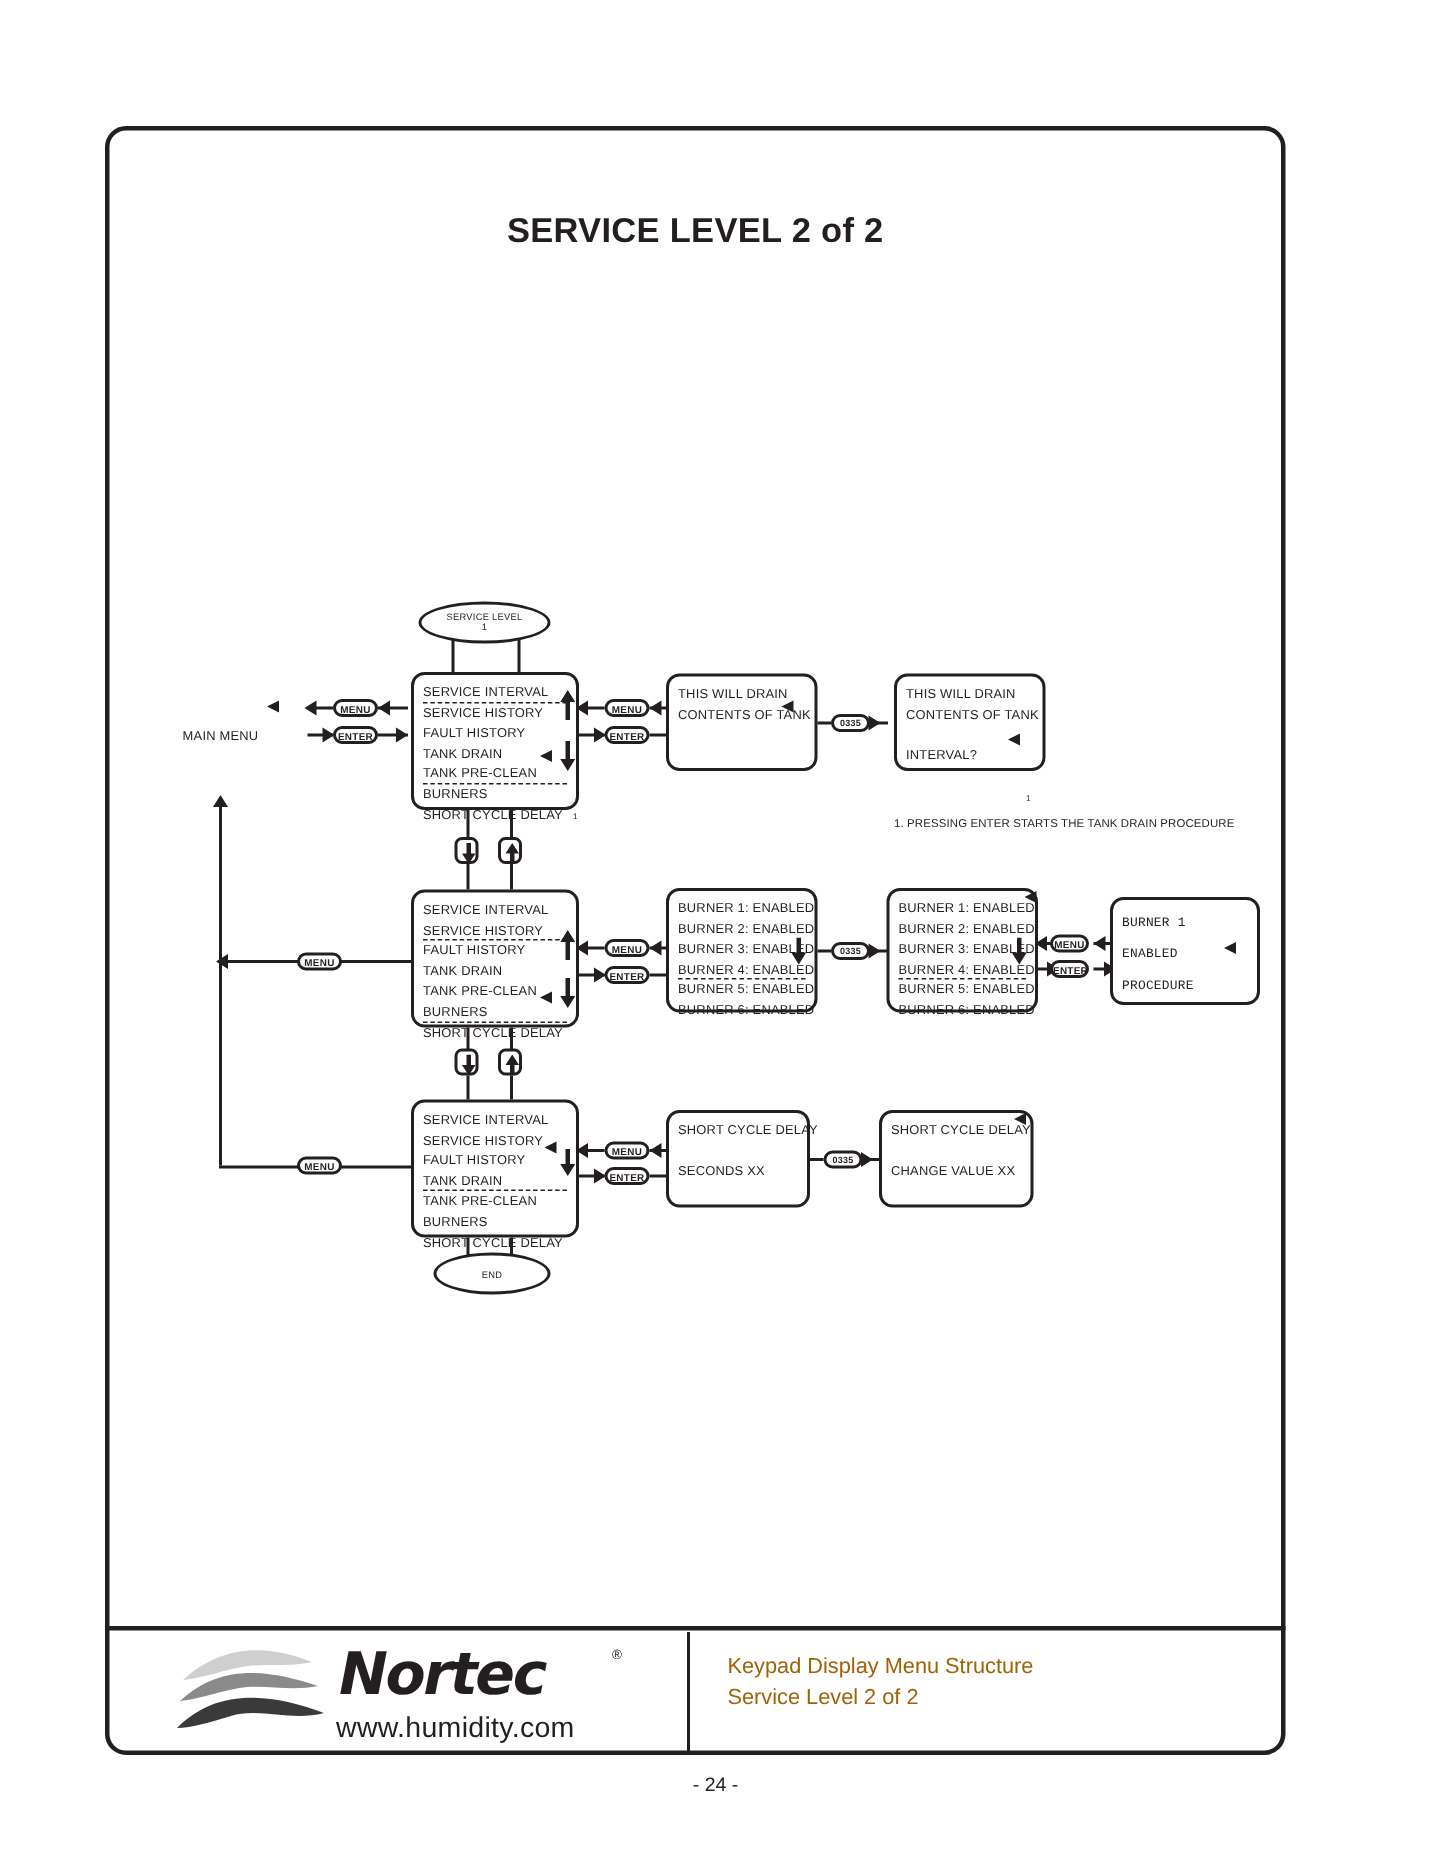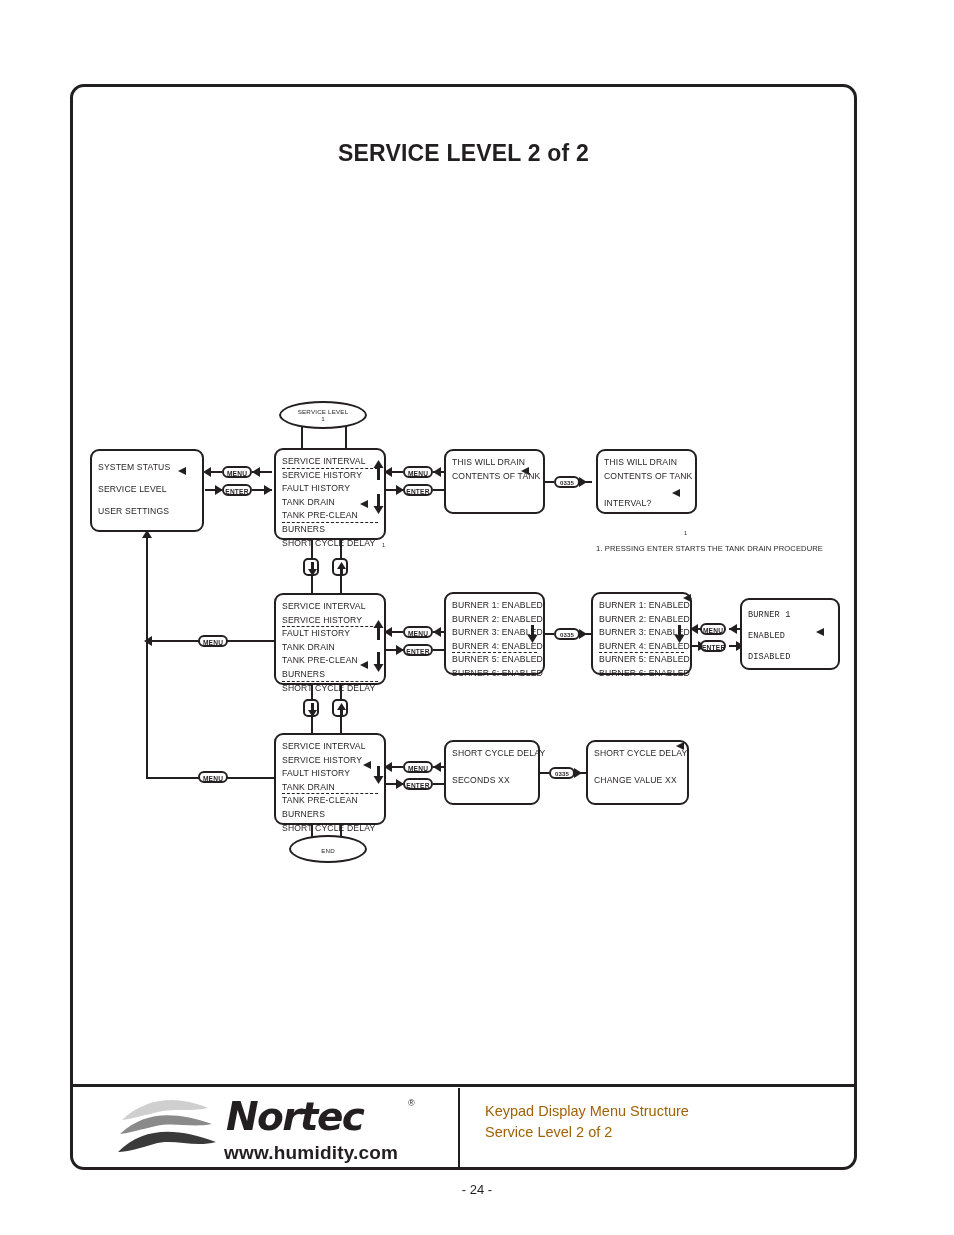--- a/index.html
+++ b/index.html
@@ -161,21 +161,21 @@
   .logo-word {
     position: absolute; left: 118px; top: 4px;
     font-family: "DejaVu Sans", sans-serif;
     font-size: 39px; font-weight: bold; font-style: italic;
     letter-spacing: -1.6px;
     color: #231f20;
   }
   .logo-reg { position: absolute; left: 300px; top: 8px; font-size: 9px; }
   .logo-url {
     position: absolute; left: 116px; top: 52px;
-    font-size: 19px; font-weight: bold;
+    font-size: 19px; font-weight: normal;
     letter-spacing: .2px;
     color: #231f20;
   }
 </style>
 </head>
 <body>
 
 <div id="page">
 
   <div class="page-frame"></div>
@@ -184,25 +184,20 @@
 
   <div class="oval" style="left:279px; top:401px; width:88px; height:28px;">
     <div style="margin-top:5px;">SERVICE LEVEL</div>
     <div>1</div>
   </div>
 
   <div class="ln v" style="left:301px; top:425px; height:24px;"></div>
   <div class="ln v" style="left:345px; top:425px; height:24px;"></div>
 
   <div class="lbl center" style="left:90px; top:437px; width:114px;">MAIN MENU</div>
-  <div class="lcd" style="left:90px; top:449px; width:114px; height:83px; line-height:22px;">
-    <div class="row" style="height:22px;">SYSTEM STATUS</div>
-    <div class="row" style="height:22px;">SERVICE LEVEL</div>
-    <div class="row" style="height:22px;">USER SETTINGS</div>
-  </div>
 
   <div class="cursor" style="left:178px; top:467px;"></div>
 
   <div class="ln thick h" style="left:205px; top:471px; width:17px;"></div>
   <div class="ln thick h" style="left:252px; top:471px; width:20px;"></div>
   <div class="ah left" style="left:203px; top:467px;"></div>
   <div class="ah left" style="left:252px; top:467px;"></div>
   <div class="pill menu" style="left:222px; top:466px;">MENU</div>
 
   <div class="ln thick h" style="left:205px; top:489px; width:17px;"></div>
@@ -353,21 +348,21 @@
 
   <div class="ln thick h" style="left:692px; top:645px; width:12px;"></div>
   <div class="ln thick h" style="left:729px; top:645px; width:13px;"></div>
   <div class="ah right" style="left:698px; top:641px;"></div>
   <div class="ah right" style="left:736px; top:641px;"></div>
   <div class="pill enter" style="left:700px; top:640px; width:26px;">ENTER</div>
 
   <div class="lcd" style="left:740px; top:598px; width:100px; height:72px; line-height:21px;font-family:Liberation Mono, monospace;">
     <div class="row" style="height:21px;">BURNER 1</div>
     <div class="row" style="height:21px;">ENABLED</div>
-    <div class="row" style="height:21px;">DISABLED</div>
+    <div class="row" style="height:21px;">PROCEDURE</div>
   </div>
   <div class="cursor" style="left:816px; top:628px;"></div>
 
   <div class="ln v" style="left:311px; top:685px; height:15px;"></div>
   <div class="ln v" style="left:340px; top:685px; height:15px;"></div>
   <div class="keybtn" style="left:303px; top:699px;">
     <svg width="11" height="14" viewBox="0 0 11 14">
         <path d="M5.5 14 L10 7 L7 7 L7 0 L4 0 L4 7 L1 7 Z" fill="#231f20"></path>
       </svg>
   </div>

